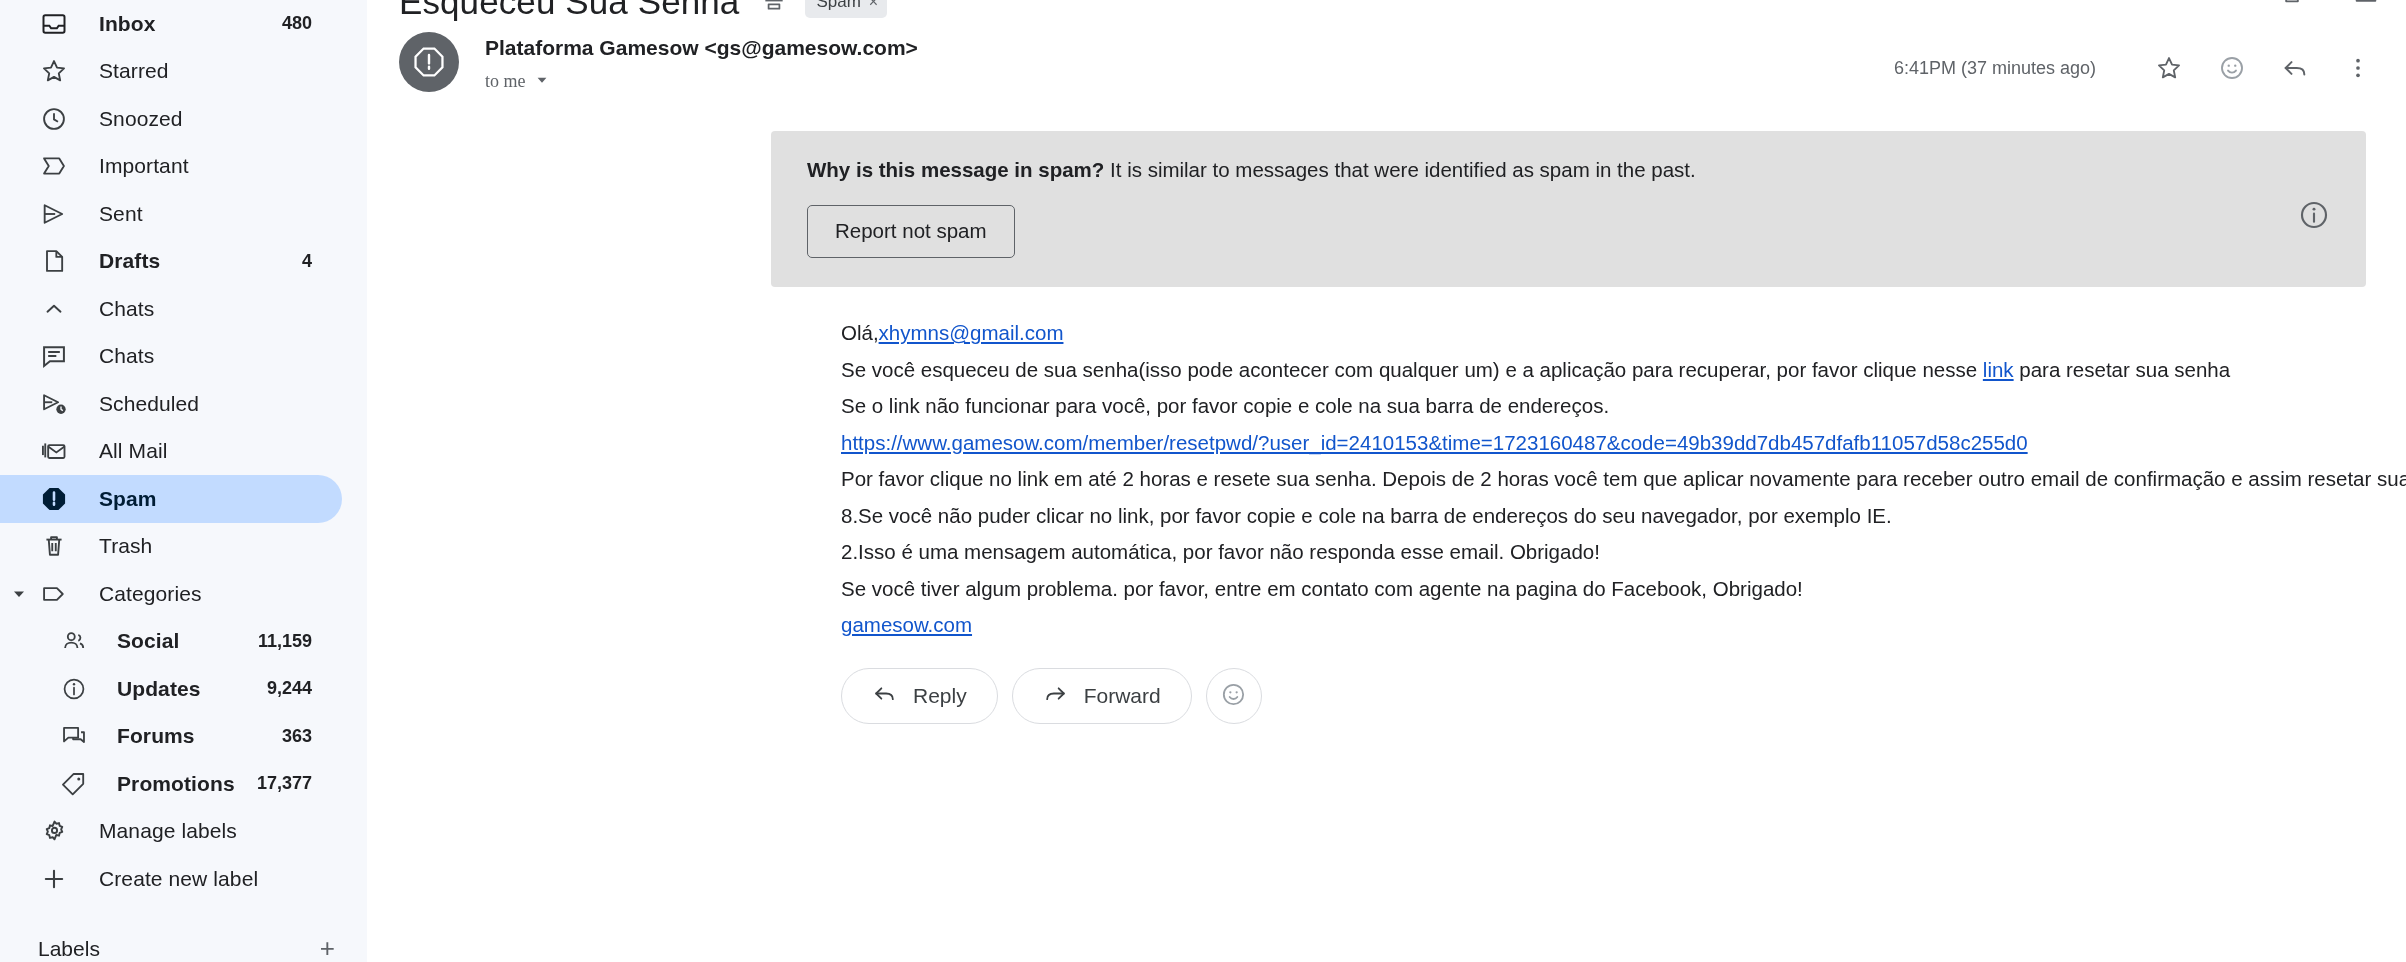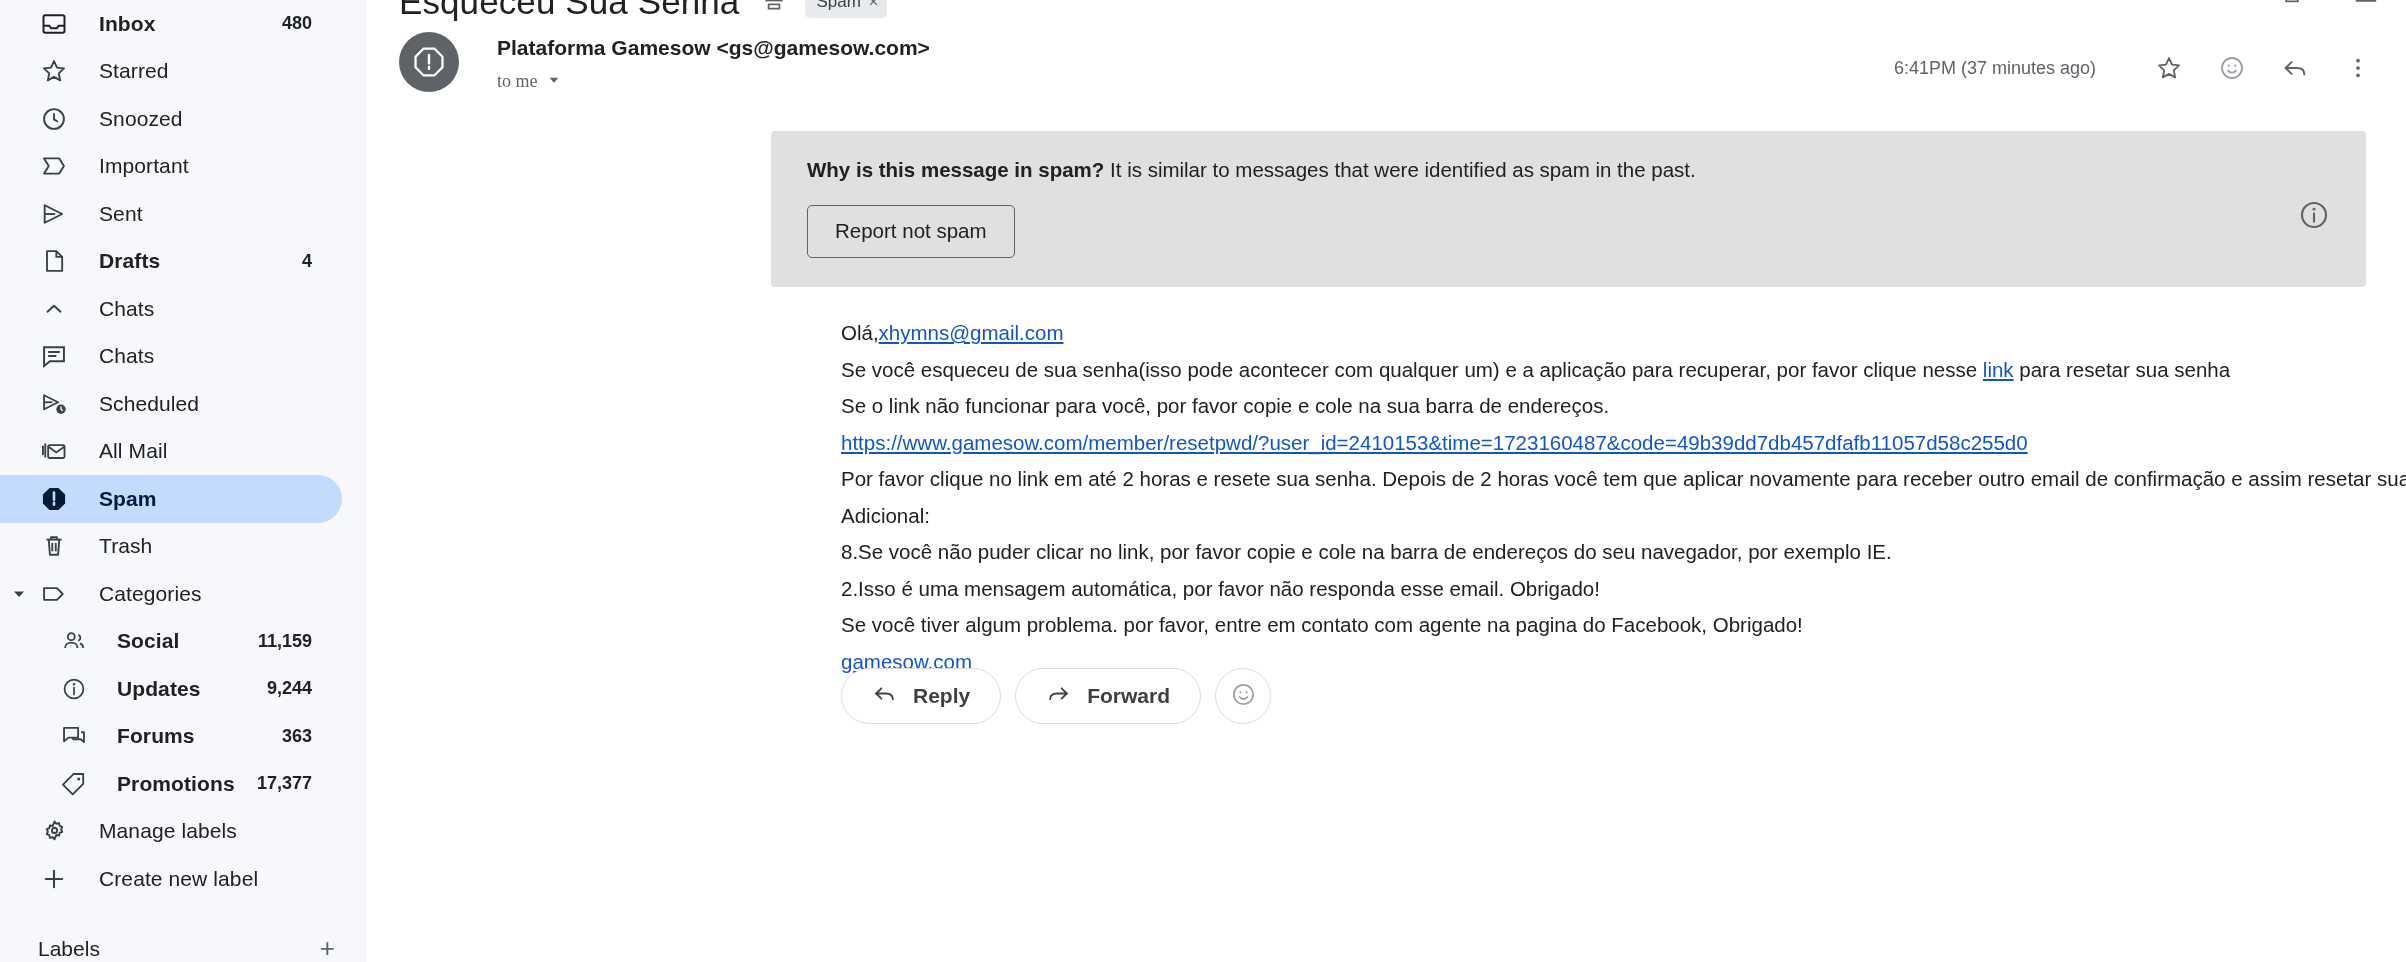--- a/index.html
+++ b/index.html
@@ -119,21 +119,20 @@
     display:flex; align-items:center; gap: 46px;
   }
 
   
   #sender-row {
     position: absolute;
     top: 28px; left: 32px; right: 26px;
     height: 72px;
     display: flex;
     align-items: flex-start;
-    gap: 12px;
   }
   #avatar {
     width: 60px; height: 60px;
     border-radius: 50%;
     background: #5f6368;
     flex: 0 0 60px;
     display:flex; align-items:center; justify-content:center;
     margin-top: 4px;
   }
   #sender-text {
@@ -227,21 +226,20 @@
     height: 56px;
     padding: 0 30px;
     border: 1px solid #dadce0;
     border-radius: 28px;
     background: #fff;
     font-size: 21px;
     color: #3c4043;
     font-family: "Liberation Sans", sans-serif;
     cursor: pointer;
     white-space: nowrap;
-    font-weight: bold;
   }
   .round-btn {
     width: 56px; height: 56px;
     border-radius: 50%;
     border: 1px solid #dadce0;
     background:#fff;
     display:flex; align-items:center; justify-content:center;
     cursor:pointer;
   }
 </style>
@@ -568,21 +566,20 @@
         </svg>
       </span>
     </div>
 
     <div id="email-body">
       <p><span>Olá,</span><a href="#" class="blue-link">xhymns@gmail.com</a></p>
       <p><span>Se você esqueceu de sua senha(isso pode acontecer com qualquer um) e a aplicação para recuperar, por favor clique nesse </span><a href="#" class="blue-link">link</a><span> para resetar sua senha</span></p>
       <p>Se o link não funcionar para você, por favor copie e cole na sua barra de endereços.</p>
       <p id="resetlink-line"><a href="#" class="blue-link">https://www.gamesow.com/member/resetpwd/?user_id=2410153&amp;time=1723160487&amp;code=49b39dd7db457dfafb11057d58c255d0</a></p>
       <p>Por favor clique no link em até 2 horas e resete sua senha. Depois de 2 horas você tem que aplicar novamente para receber outro email de confirmação e assim resetar sua senha.</p>
-      <p>Adicional:</p>
       <p>8.Se você não puder clicar no link, por favor copie e cole na barra de endereços do seu navegador, por exemplo IE.</p>
       <p>2.Isso é uma mensagem automática, por favor não responda esse email. Obrigado!</p>
       <p>Se você tiver algum problema. por favor, entre em contato com agente na pagina do Facebook, Obrigado!</p>
       <p><a href="#" class="blue-link">gamesow.com</a></p>
     </div>
 
     <div id="action-row">
       <button class="pill-btn">
         <span>
           <svg width="25" height="25" viewBox="0 0 24 24" fill="none" stroke="#3c4043" stroke-width="1.7" stroke-linecap="round" stroke-linejoin="round">

